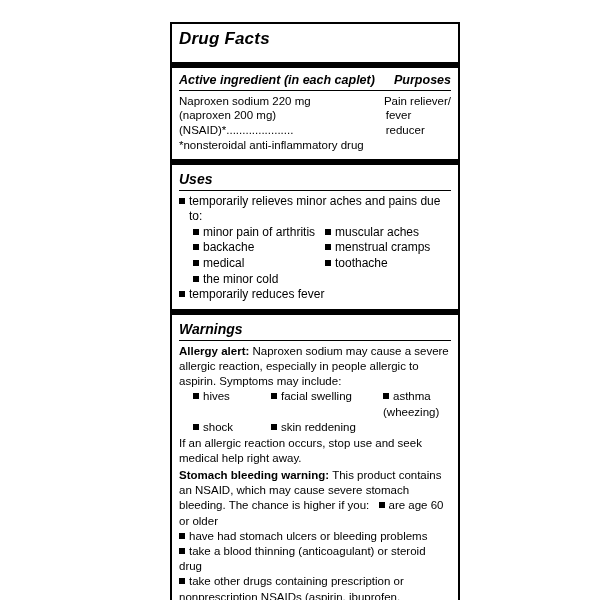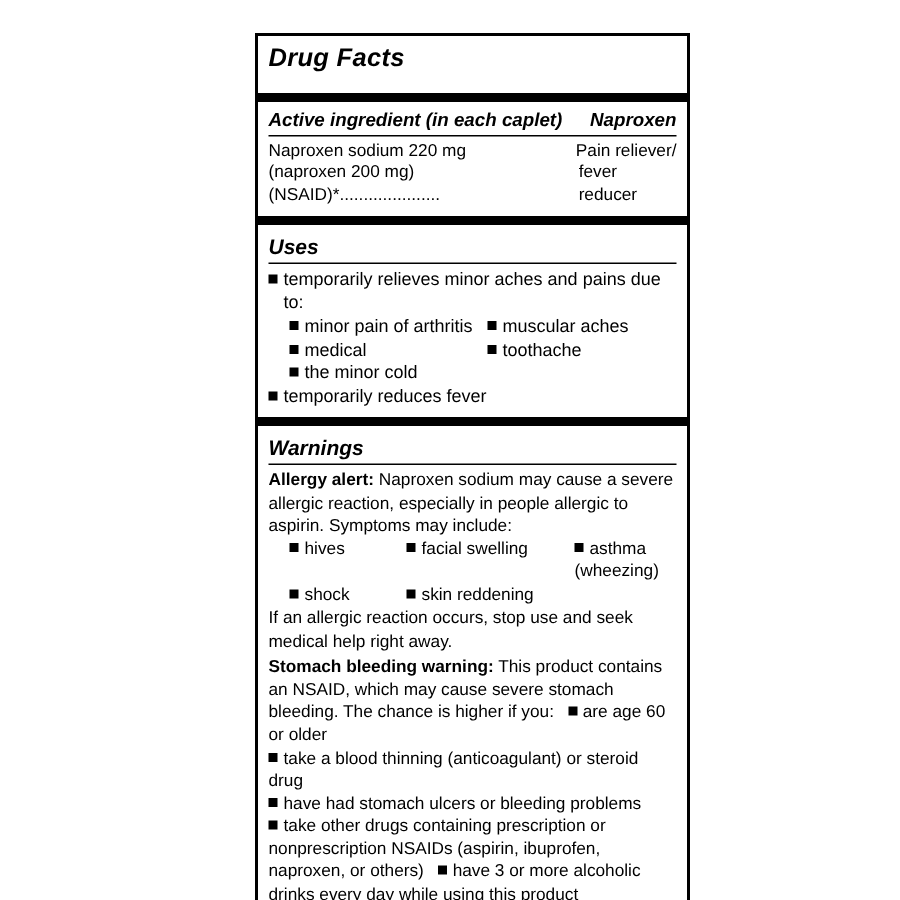--- a/index.html
+++ b/index.html
@@ -135,31 +135,32 @@
   <div class="panel">
 
     <div class="section" style="padding-bottom:10px;">
       <div class="title">Drug Facts</div>
     </div>
     <div class="rule-thick"></div>
 
     <div class="section">
       <div class="hdr-row">
         <span class="hdr-left">Active ingredient (in each caplet)</span>
-        <span class="hdr-right">Naproxen</span>
+        <span class="hdr-right">Purposes</span>
       </div>
       <div class="rule-thin"></div>
       <div class="dotline">
         <span>Naproxen sodium 220 mg</span>
         <span>Pain reliever/</span>
       </div>
       <div class="dotline">
         <span>(naproxen 200 mg) (NSAID)*.....................</span>
         <span>fever reducer</span>
       </div>
+      <div class="body-text">*nonsteroidal anti-inflammatory drug</div>
     </div>
 
     <div class="rule-thick"></div>
 
     <div class="section">
       <div class="sec-head">Uses</div>
       <div class="rule-thin"></div>
       <div class="bullet-line">
         <span class="sq"></span>
         <span>temporarily relieves minor aches and pains due to:</span>
@@ -172,20 +173,30 @@
             <span>minor pain of arthritis</span>
           </div>
           <div class="c2 bullet-line">
             <span class="sq"></span>
             <span>muscular aches</span>
           </div>
         </div>
         <div class="twocol">
           <div class="c1 bullet-line">
             <span class="sq"></span>
+            <span>backache</span>
+          </div>
+          <div class="c2 bullet-line">
+            <span class="sq"></span>
+            <span>menstrual cramps</span>
+          </div>
+        </div>
+        <div class="twocol">
+          <div class="c1 bullet-line">
+            <span class="sq"></span>
             <span>medical</span>
           </div>
           <div class="c2 bullet-line">
             <span class="sq"></span>
             <span>toothache</span>
           </div>
         </div>
         <div class="twocol">
           <div class="c1 bullet-line">
             <span class="sq"></span>
@@ -236,24 +247,24 @@
 
       <div class="warn-text">If an allergic reaction occurs, stop use and seek medical help right away.</div>
 
       <div class="warn-text" style="margin-top:2px;">
         <span class="bold">Stomach bleeding warning:</span>
         <span>This product contains an NSAID, which may cause severe stomach bleeding. The chance is higher if you:</span>
         <span class="sq-inline" style="margin-left:6px;"></span><span>are age 60 or older</span>
       </div>
 
       <div class="warn-text">
+        <span class="sq-inline"></span><span>have had stomach ulcers or bleeding problems</span>
+      </div>
+      <div class="warn-text">
         <span class="sq-inline"></span><span>take a blood thinning (anticoagulant) or steroid drug</span>
-      </div>
-      <div class="warn-text">
-        <span class="sq-inline"></span><span>have had stomach ulcers or bleeding problems</span>
       </div>
       <div class="warn-text">
         <span class="sq-inline"></span><span>take other drugs containing prescription or nonprescription NSAIDs (aspirin, ibuprofen, naproxen, or others)</span>
         <span class="sq-inline" style="margin-left:6px;"></span><span>have 3 or more alcoholic drinks every day while using this product</span>
         
       </div>
 
     </div>
 
   </div>

